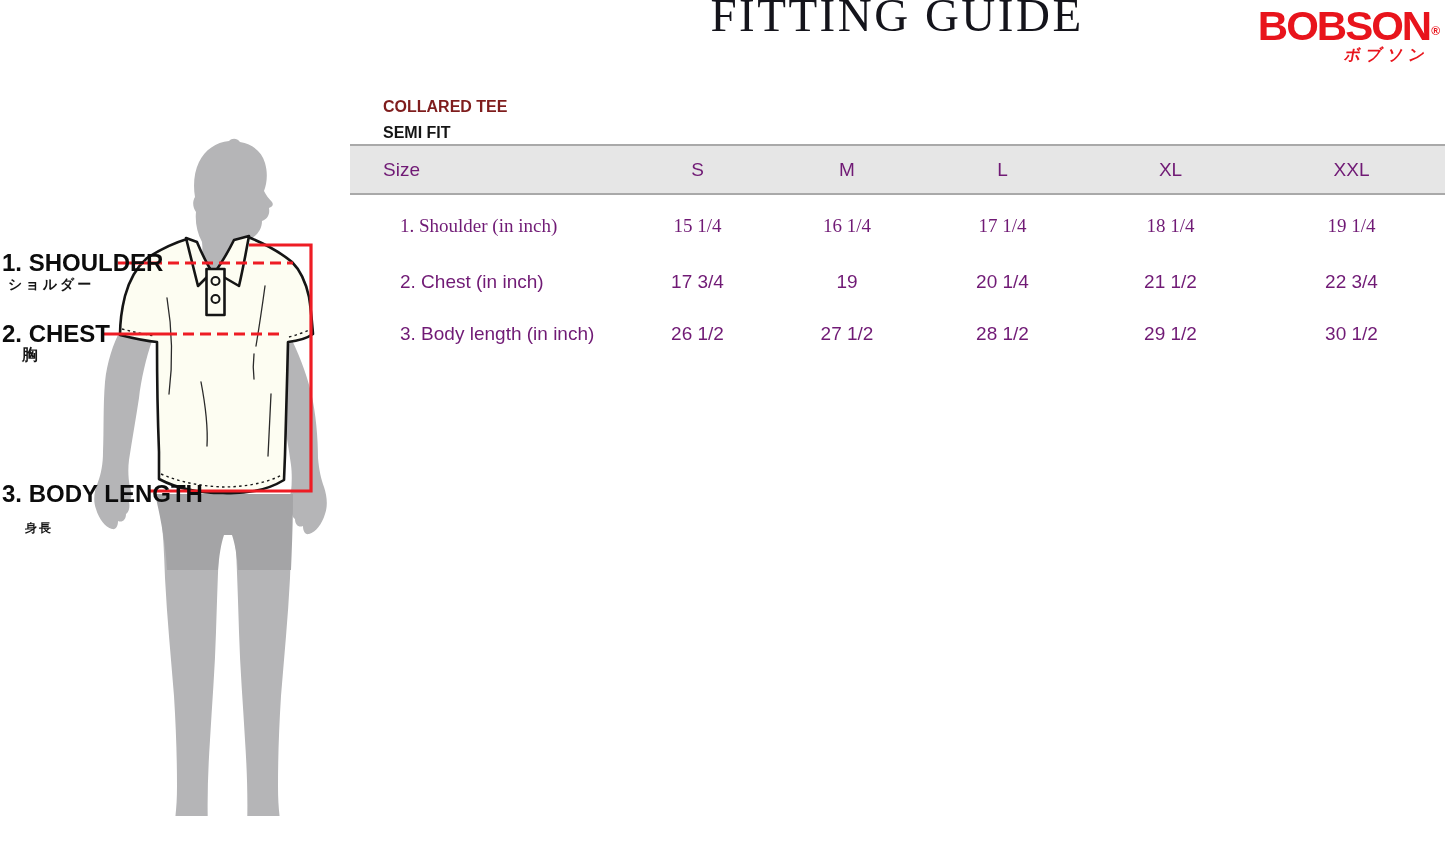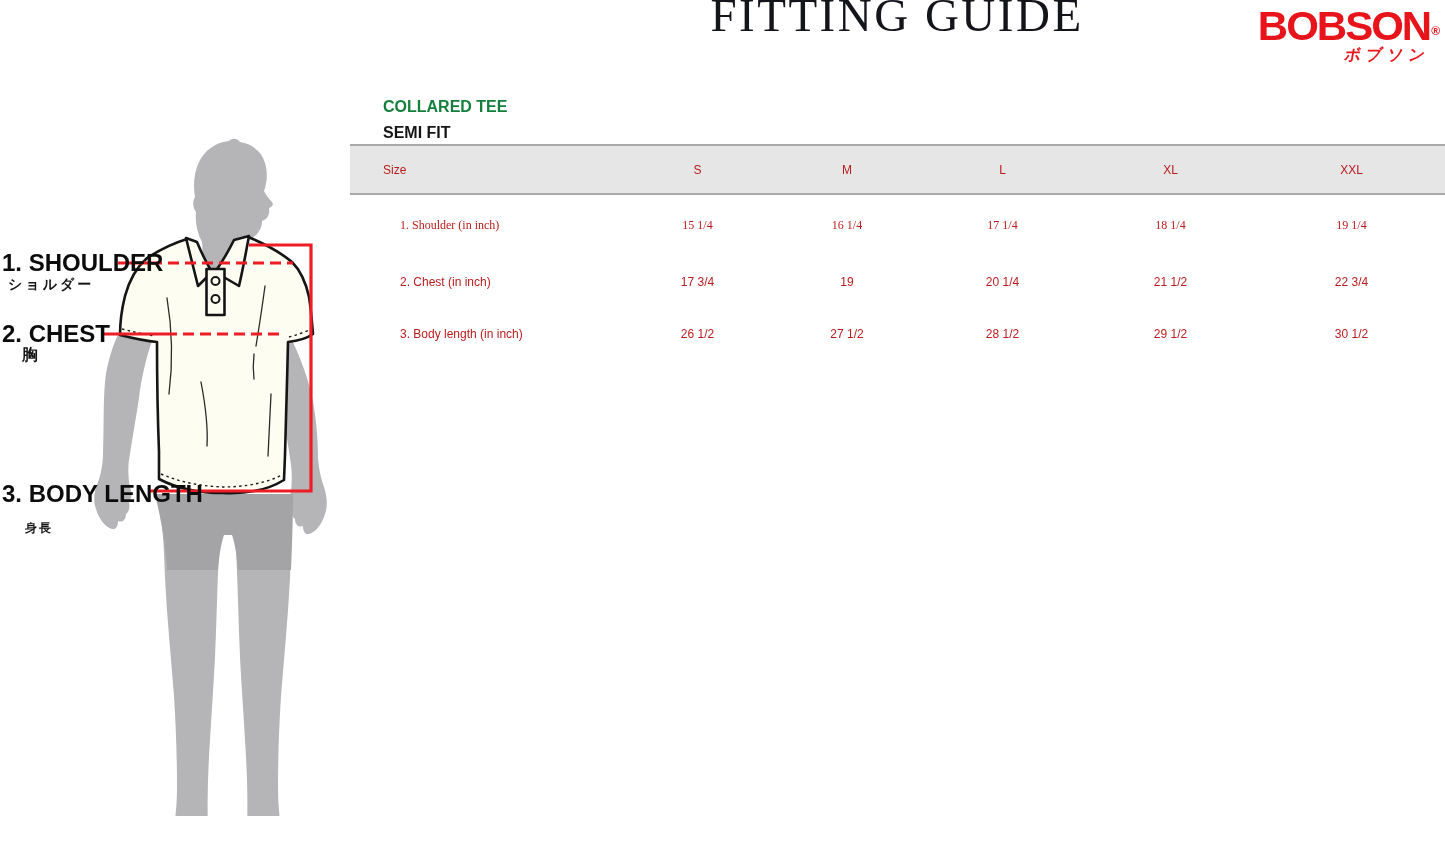--- a/index.html
+++ b/index.html
@@ -32,26 +32,26 @@
   
   .mlabel{position:absolute;font-weight:bold;font-size:24px;color:#0c0c0c;line-height:20px;white-space:nowrap;}
   .mlabel-jp{position:absolute;font-weight:bold;color:#151515;white-space:nowrap;}
   .jp1{left:8px;top:276px;font-size:14px;letter-spacing:3px;text-align:center;}
   .jp2{left:22px;top:345px;font-size:16px;letter-spacing:2px;}
   .jp3{left:25px;top:520px;font-size:12px;letter-spacing:2px;}
   .lbl1{left:2px;top:253px;}
   .lbl2{left:2px;top:324px;}
   .lbl3{left:2px;top:484px;}
   
-  .product-name{position:absolute;left:383px;top:98px;font-weight:bold;font-size:16px;color:#15803d;}
+  .product-name{position:absolute;left:383px;top:98px;font-weight:bold;font-size:16px;color:#7f1d1d;}
   .fit-name{position:absolute;left:383px;top:124px;font-weight:bold;font-size:16px;color:#151515;}
   
   .size-table{
     position:absolute;left:350px;top:144px;width:1095px;
-    border-collapse:collapse;table-layout:fixed;font-size:12px;color:#b91c1c;
+    border-collapse:collapse;table-layout:fixed;font-size:19px;color:#701a75;
   }
   .size-table thead tr{
     background:#e6e6e6;height:49px;
     border-top:2px solid #a9a9a9;border-bottom:2px solid #a9a9a9;
   }
   .size-table th{font-weight:normal;text-align:center;vertical-align:middle;}
   .size-table th:first-child{text-align:left;padding-left:33px;}
   .size-table tbody tr{height:52px;}
   .size-table tbody tr:first-child{height:62px;font-family:Liberation Serif, serif;}
   .size-table td{text-align:center;vertical-align:middle;}

